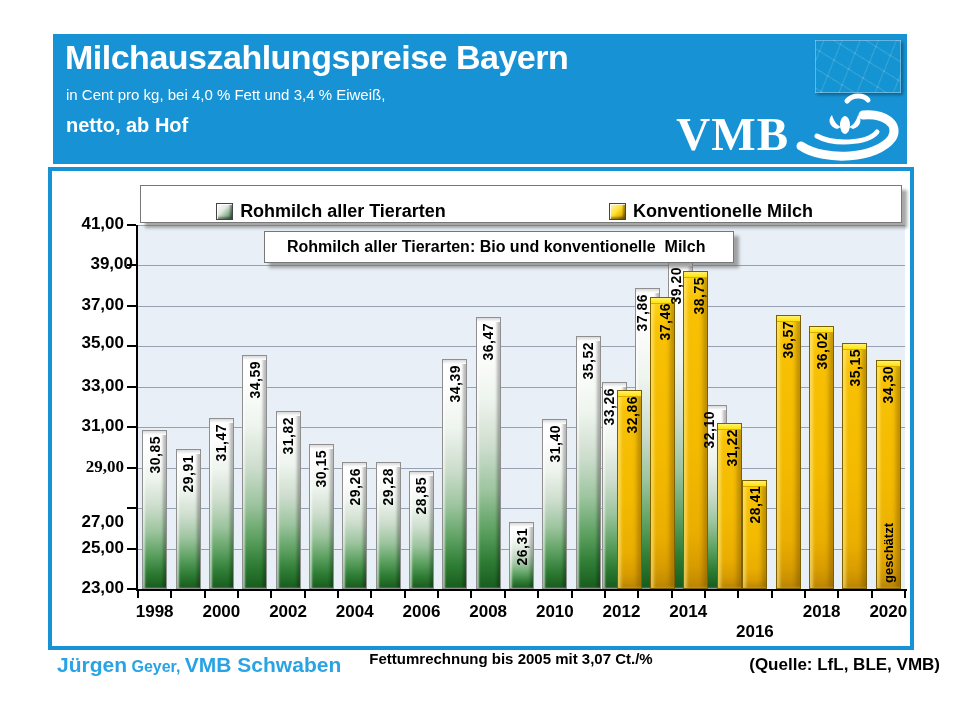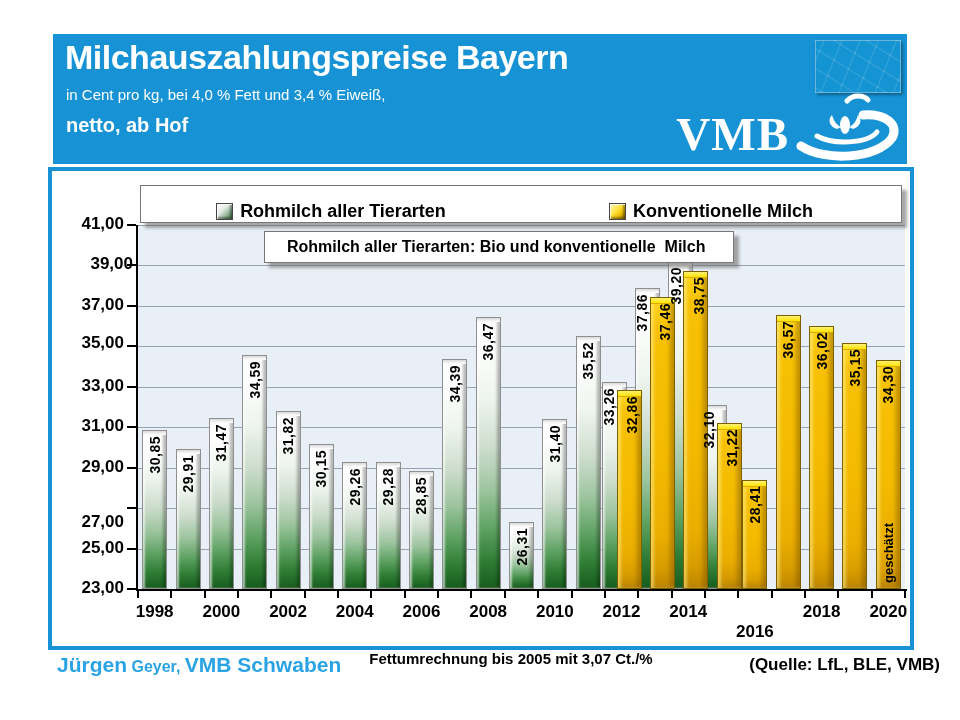--- a/index.html
+++ b/index.html
@@ -251,21 +251,21 @@
         <div class="ylabel" style="top: 83.4444px; margin-left: 9px;">39,00</div>
         <div class="ytick" style="left: 75px; top: 93.4444px;"></div>
         <div class="ylabel" style="top: 123.889px;">37,00</div>
         <div class="ytick" style="left: 75px; top: 133.889px;"></div>
         <div class="ylabel" style="top: 162px;">35,00</div>
         <div class="ytick" style="left: 75px; top: 174.333px;"></div>
         <div class="ylabel" style="top: 204.778px;">33,00</div>
         <div class="ytick" style="left: 75px; top: 214.778px;"></div>
         <div class="ylabel" style="top: 245.222px;">31,00</div>
         <div class="ytick" style="left: 75px; top: 255.222px;"></div>
-        <div class="ylabel" style="top: 285.667px;">29,00</div>
+        <div class="ylabel" style="top: 285.667px; font-family: Liberation Serif, serif;">29,00</div>
         <div class="ytick" style="left: 75px; top: 295.667px;"></div>
         <div class="ylabel" style="top: 341px;">27,00</div>
         <div class="ytick" style="left: 75px; top: 336.111px;"></div>
         <div class="ylabel" style="top: 366.556px;">25,00</div>
         <div class="ytick" style="left: 75px; top: 376.556px;"></div>
         <div class="ylabel" style="top: 407px;">23,00</div>
         <div class="ytick" style="left: 75px; top: 417px;"></div>
         <div class="xtick" style="left: 85px; top: 420px;"></div>
         <div class="xtick" style="left: 118.348px; top: 420px;"></div>
         <div class="xtick" style="left: 151.696px; top: 420px;"></div>

